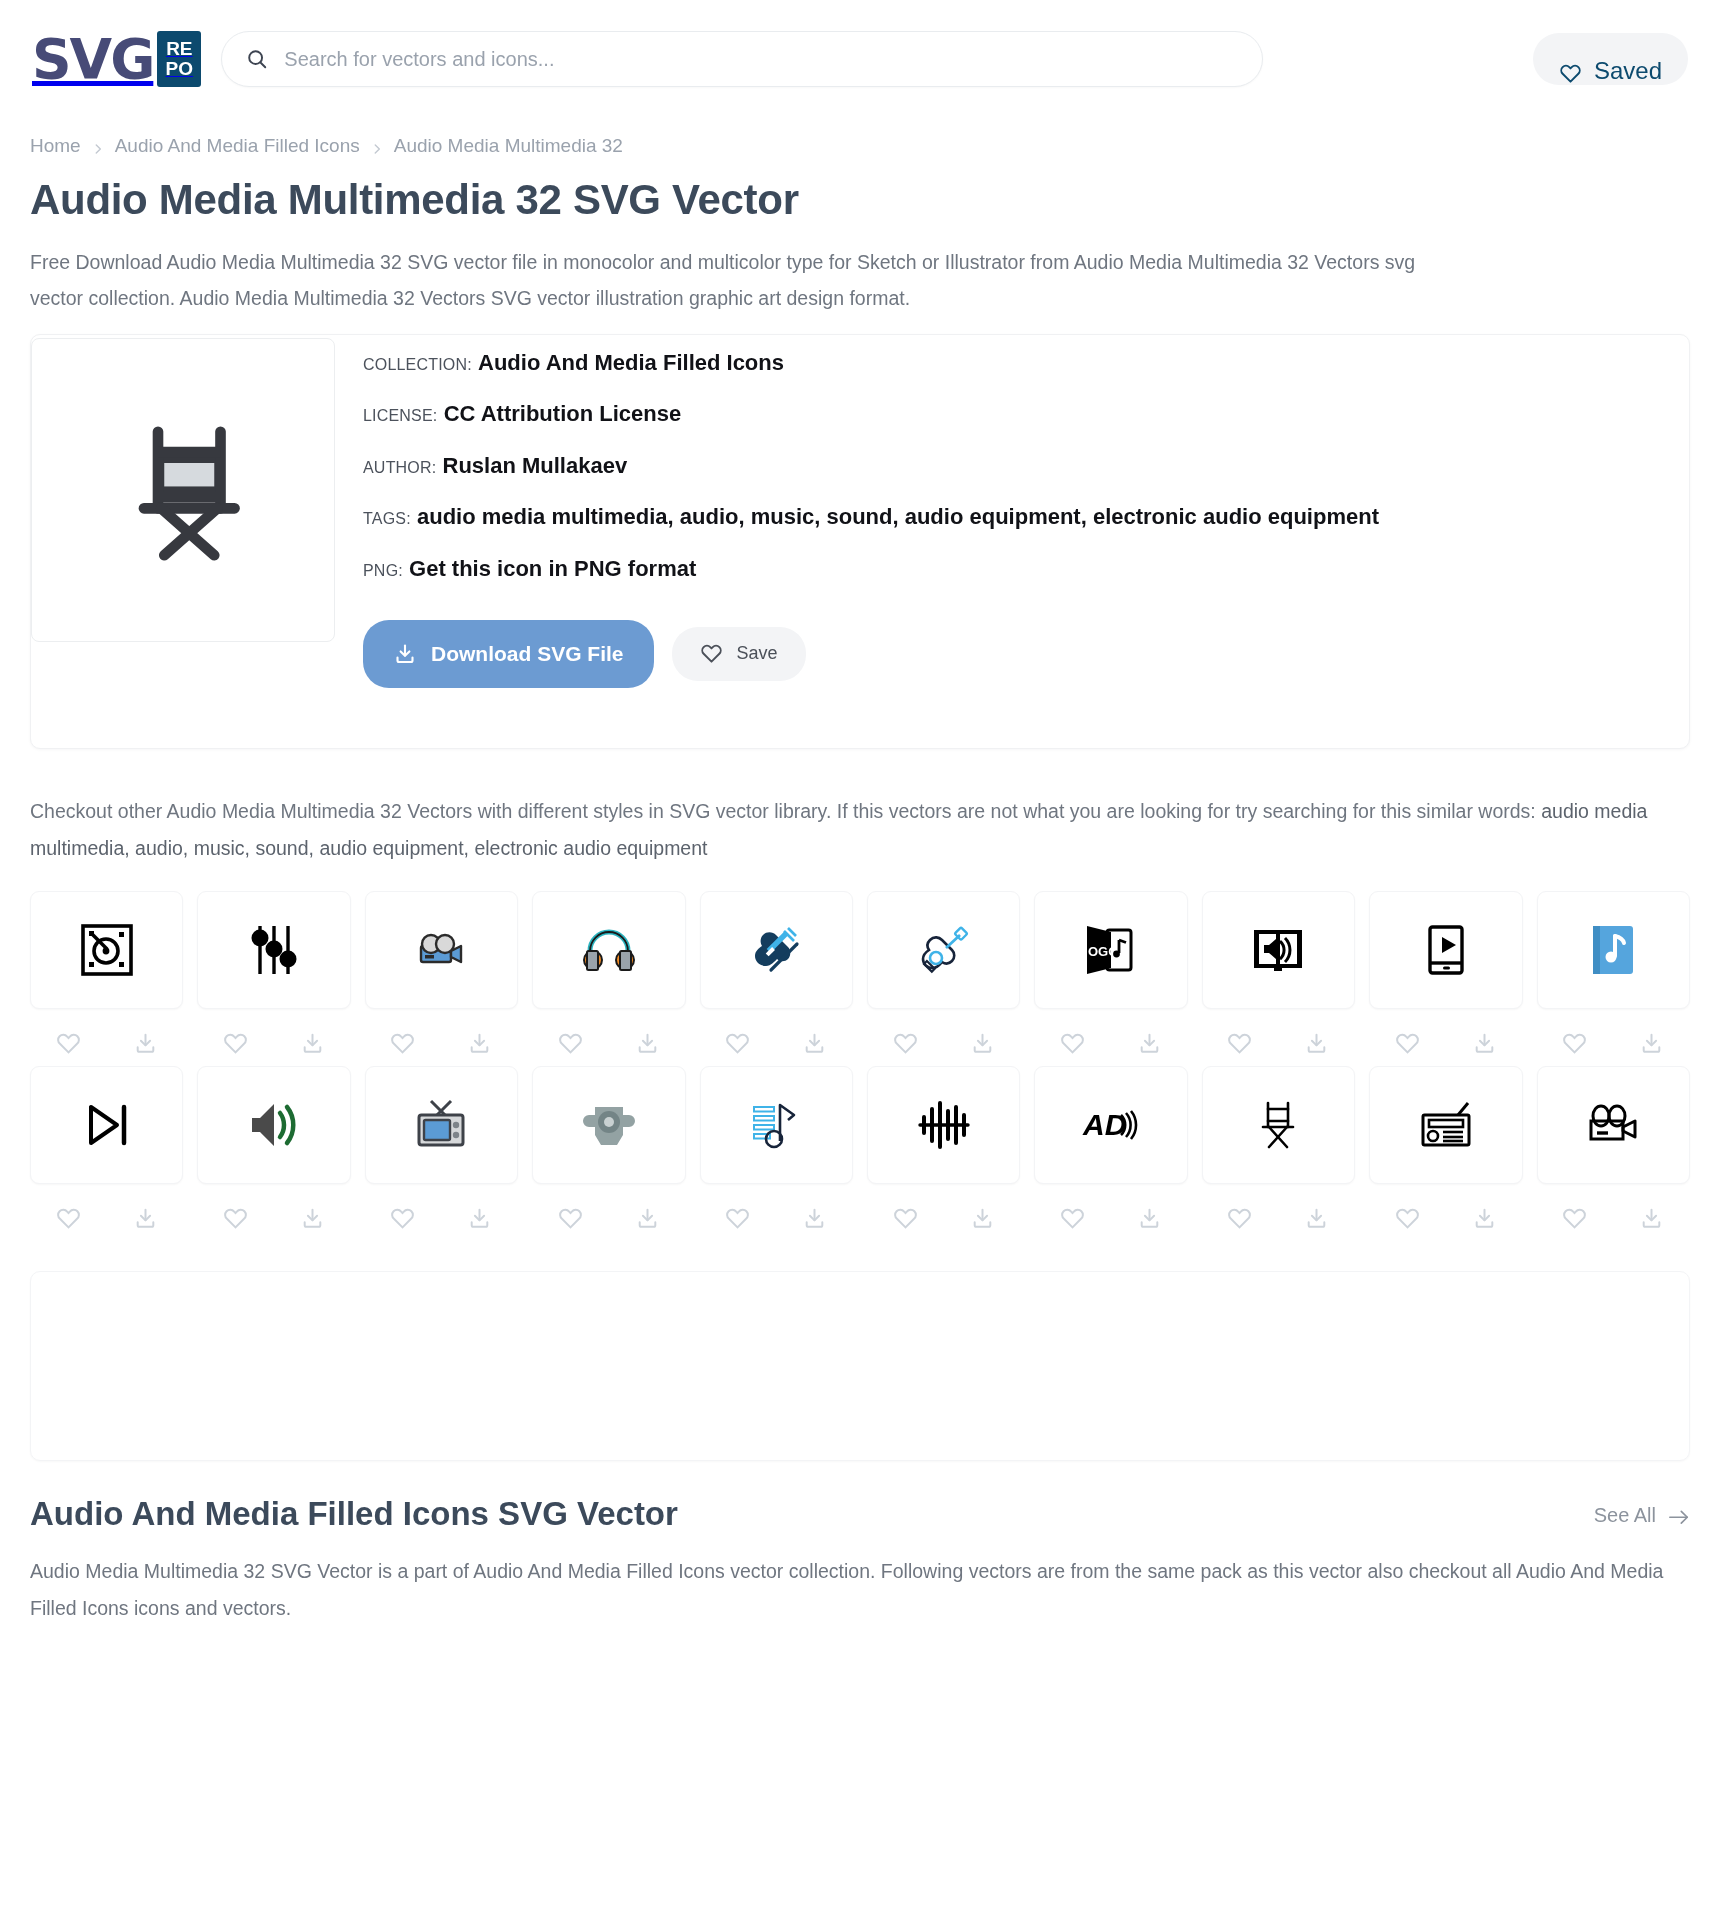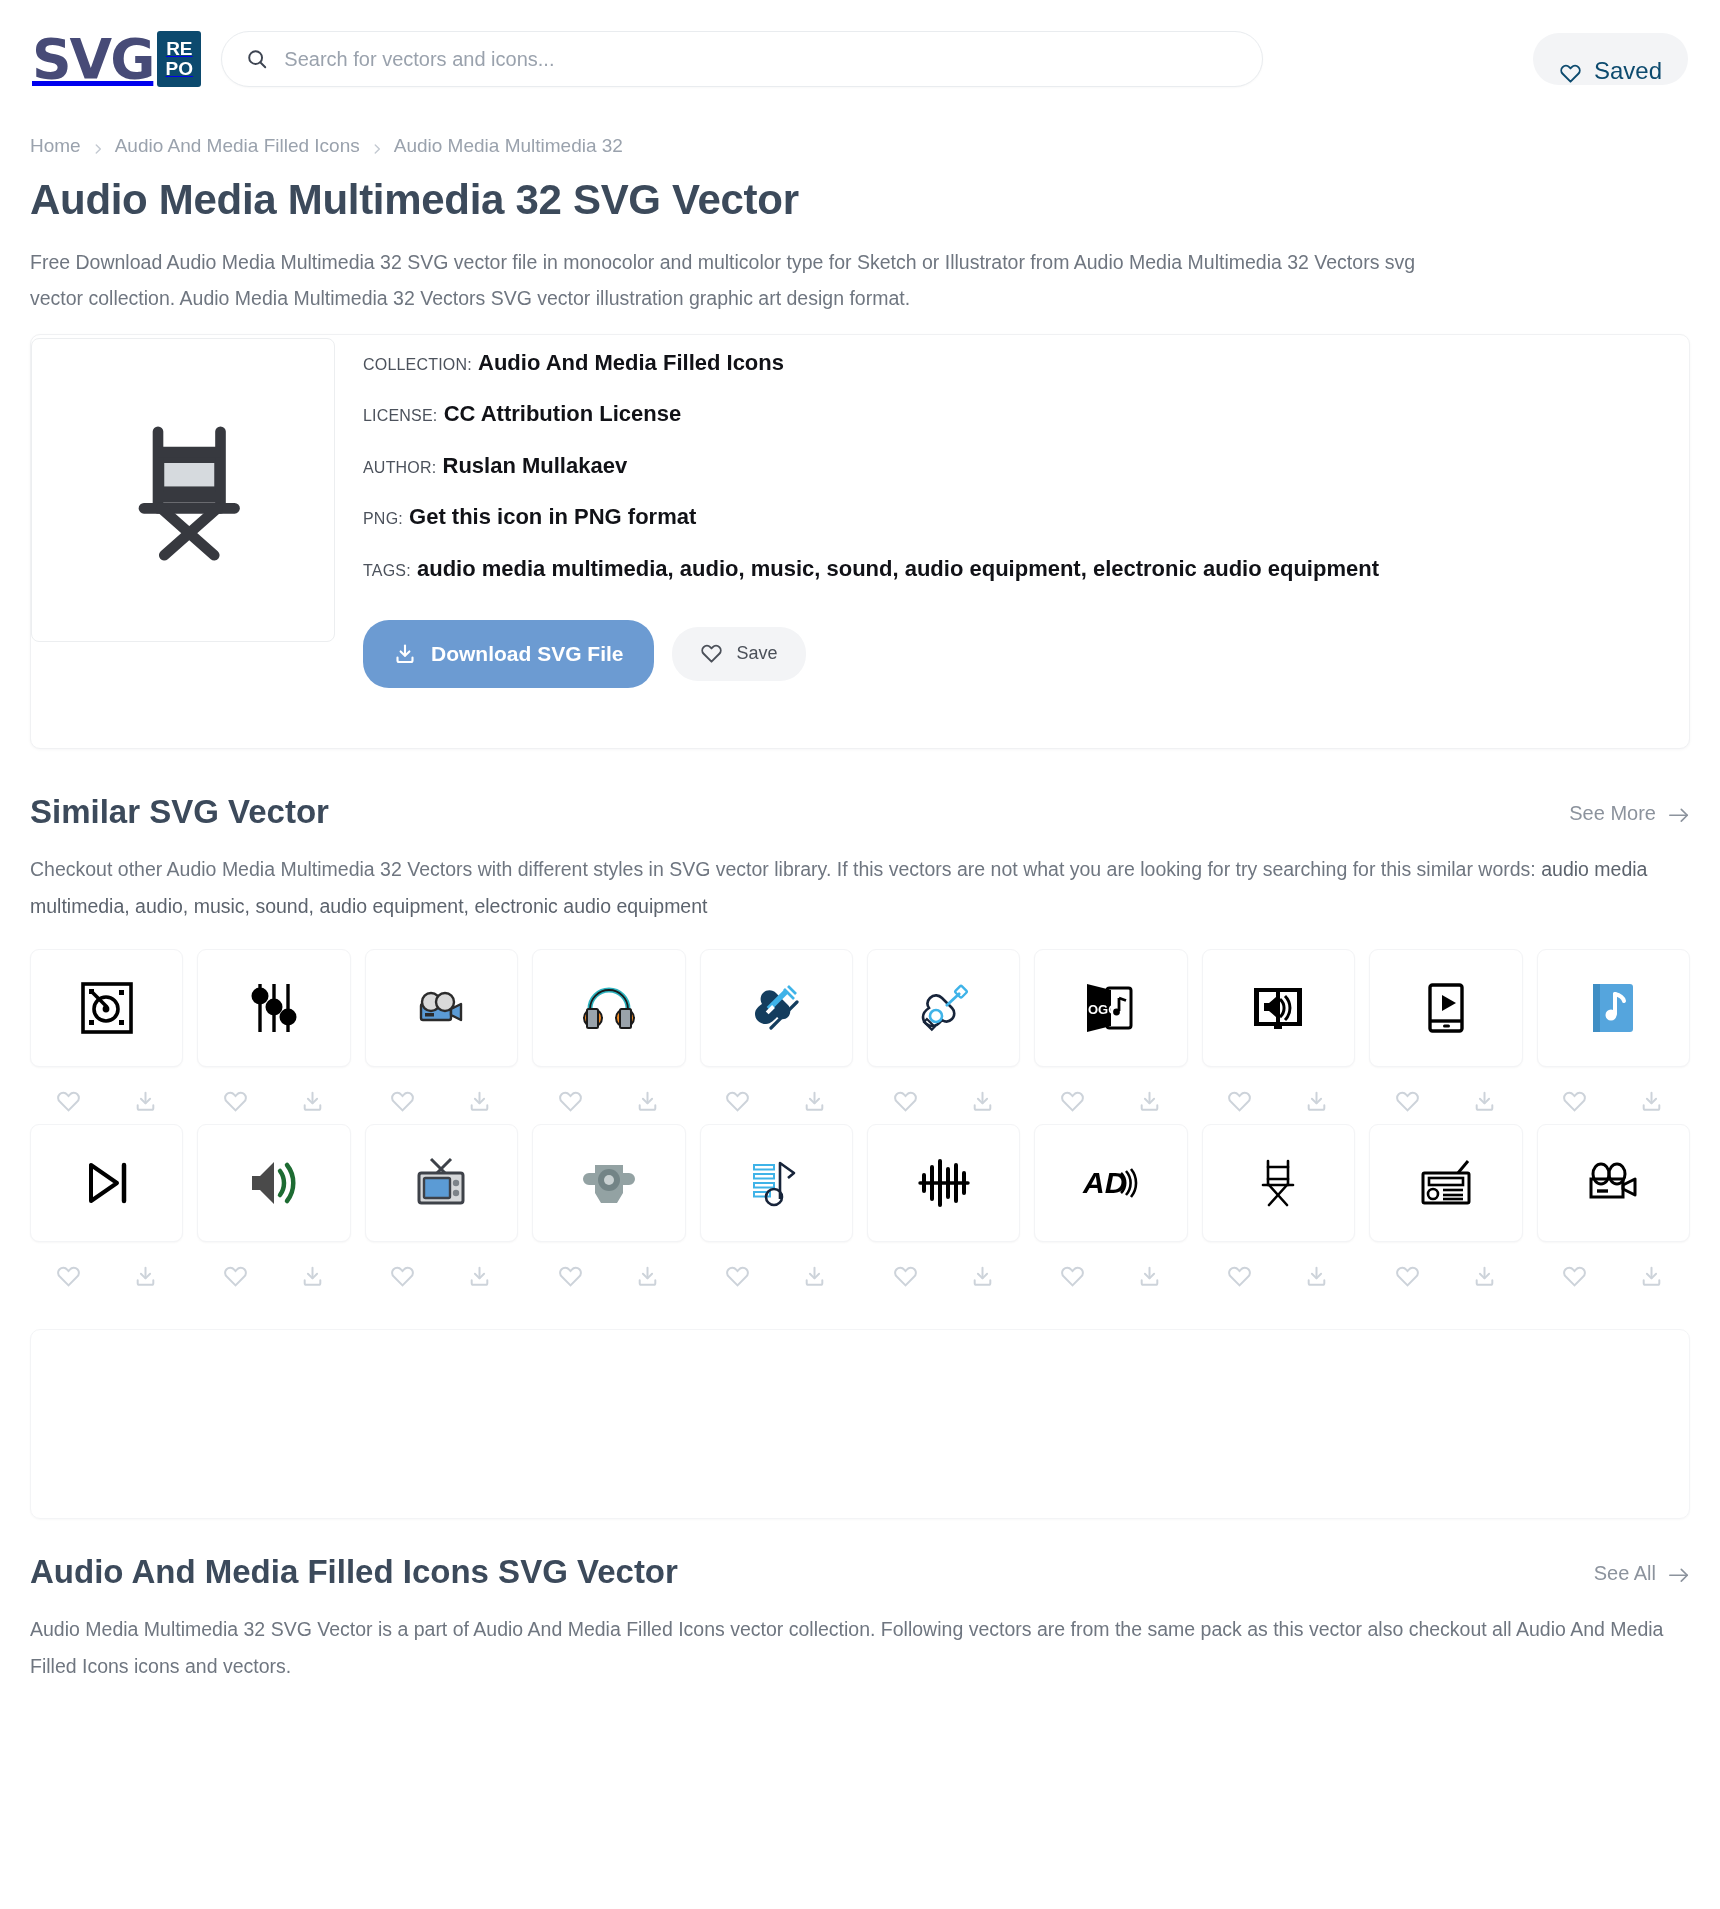--- a/index.html
+++ b/index.html
@@ -334,26 +334,26 @@
         </div>
         <div class="meta-row">
           <span class="meta-label">LICENSE:</span>
           <span class="meta-value link">CC Attribution License</span>
         </div>
         <div class="meta-row">
           <span class="meta-label">AUTHOR:</span>
           <span class="meta-value link">Ruslan Mullakaev</span>
         </div>
         <div class="meta-row">
+          <span class="meta-label">TAGS:</span>
+          <span class="meta-value link">audio media multimedia, audio, music, sound, audio equipment, electronic audio equipment</span>
+        </div>
+        <div class="meta-row">
           <span class="meta-label">PNG:</span>
           <span class="meta-value link">Get this icon in PNG format</span>
-        </div>
-        <div class="meta-row">
-          <span class="meta-label">TAGS:</span>
-          <span class="meta-value link">audio media multimedia, audio, music, sound, audio equipment, electronic audio equipment</span>
         </div>
 
         <div class="actions">
           <button class="btn-download">
             <span class="dl-ico">
               <svg viewBox="0 0 24 24" fill="none" stroke="currentColor" stroke-width="2.1" stroke-linecap="round" stroke-linejoin="round">
                 <path d="M12 3.5v10"></path>
                   <polyline points="7.6 9.4 12 13.8 16.4 9.4"></polyline>
                 <path d="M4.5 15.5v3a1.5 1.5 0 0 0 1.5 1.5h12a1.5 1.5 0 0 0 1.5-1.5v-3"></path>
               </svg>
@@ -366,32 +366,20 @@
                 <path d="M12 20.5 3.8 12.3a4.9 4.9 0 0 1 0-6.9 4.9 4.9 0 0 1 6.9 0l1.3 1.3 1.3-1.3a4.9 4.9 0 0 1 6.9 0 4.9 4.9 0 0 1 0 6.9Z"></path>
               </svg>
             </span>
             <span>Save</span>
           </button>
         </div>
       </div>
     </div>
 
     <div class="section">
-      <div class="section-head">
-        <h2 class="section-title">Similar SVG Vector</h2>
-        <a class="see-more" href="#">
-          <span>See More</span>
-          <span class="arrow-ico">
-            <svg viewBox="0 0 24 18" fill="none" stroke="currentColor" stroke-width="1.8" stroke-linecap="round" stroke-linejoin="round">
-              <line x1="2" y1="9" x2="21" y2="9"></line>
-                <polyline points="14.5 2.5 21 9 14.5 15.5"></polyline>
-            </svg>
-          </span>
-        </a>
-      </div>
 
       <p class="section-desc">
         <span>Checkout other Audio Media Multimedia 32 Vectors with different styles in SVG vector library. If this vectors are not what you are looking for try searching for this similar words: </span><span class="kw">audio media multimedia, audio, music, sound, audio equipment, electronic audio equipment</span>
       </p>
 
       <div class="grid-block">
         <div class="icon-grid">
 
           <div class="icon-cell">
             <div class="icon-tile">

